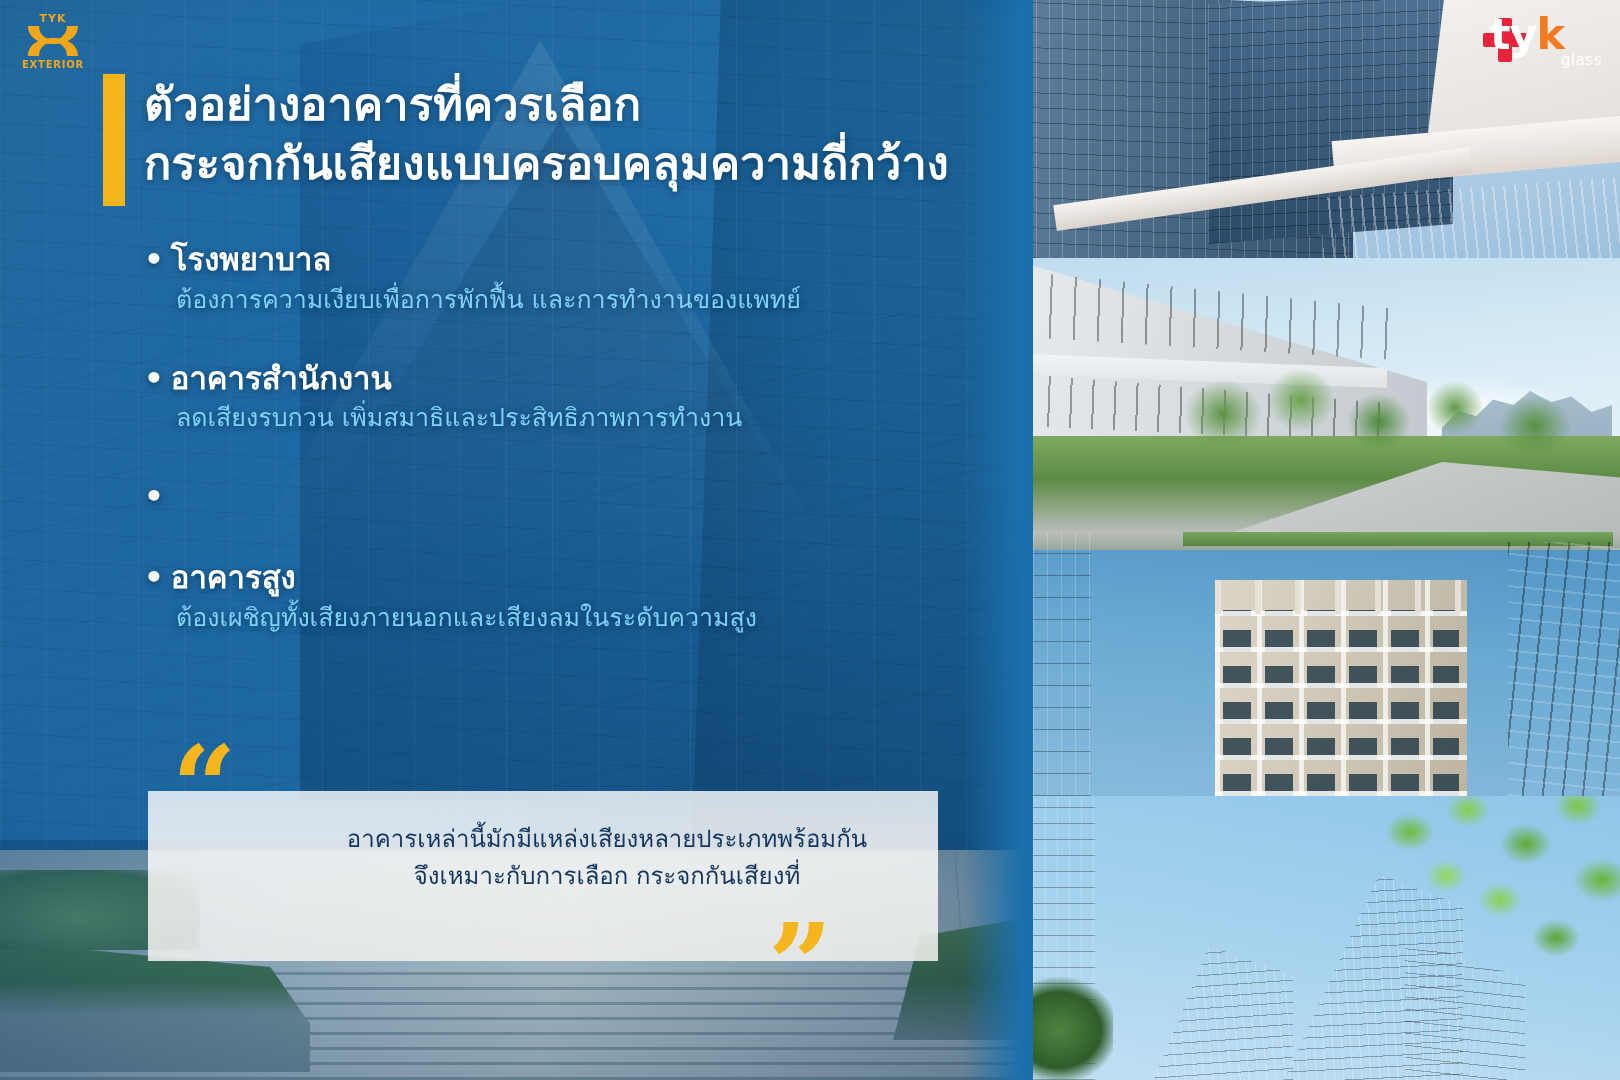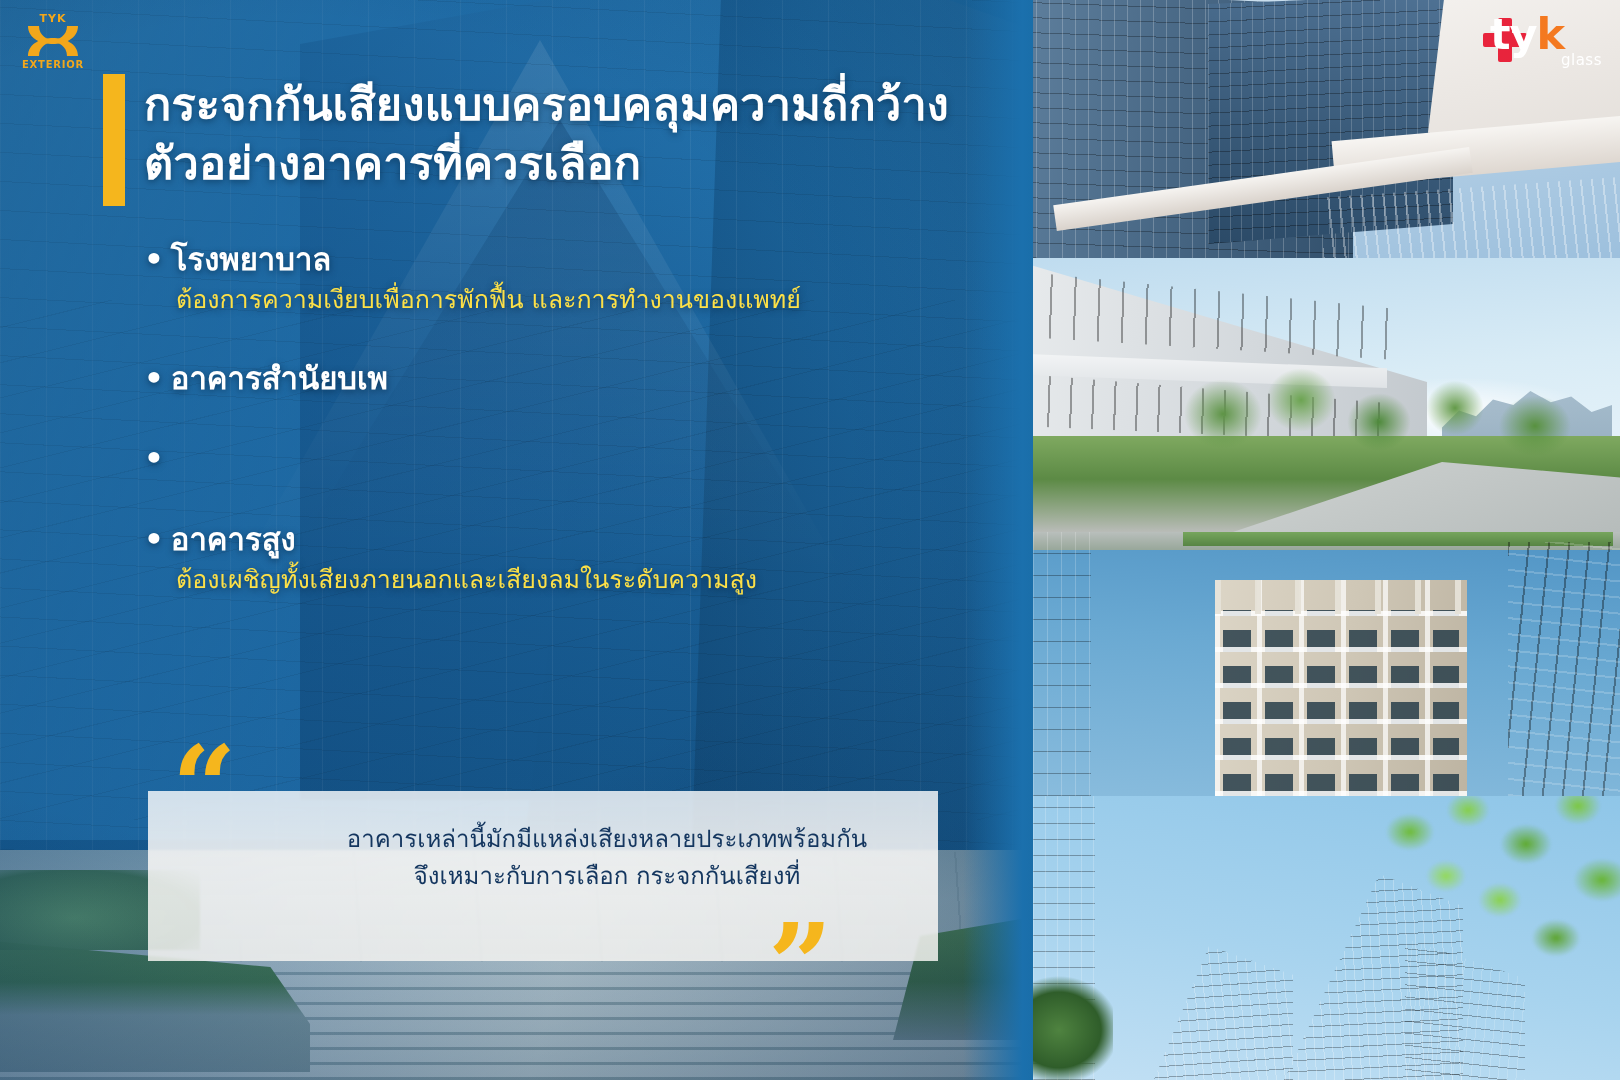--- a/index.html
+++ b/index.html
@@ -100,21 +100,21 @@
   .title-line { color:#ffffff; font-weight:700; font-size:45px; line-height:1.30;
     letter-spacing:.2px; text-shadow:0 2px 7px rgba(4,34,62,.55); white-space:nowrap; }
 
   
   .bullets { position:absolute; left:144px; top:240px; width:880px; }
   .blk { margin-bottom:42px; }
   .blk-head { display:flex; align-items:flex-start; color:#ffffff;
     font-weight:700; font-size:31px; line-height:1.25;
     text-shadow:0 2px 7px rgba(4,34,62,.6); }
   .blk-dot { margin-right:7px; font-size:31px; line-height:1.25; }
-  .blk-sub { color:#fde047; font-size:25px; line-height:1.35; padding-left:32px;
+  .blk-sub { color:#7dd3fc; font-size:25px; line-height:1.35; padding-left:32px;
     margin-top:4px; text-shadow:0 2px 7px rgba(4,34,62,.6); }
 
   
   .quote-card { position:absolute; left:148px; top:791px; width:790px; height:170px;
     background:linear-gradient(180deg,rgba(255,255,255,.80) 0%,rgba(252,250,248,.86) 40%,
       rgba(248,246,243,.83) 100%);
     backdrop-filter:blur(1px); }
   .quote-text { position:absolute; left:0; top:30px; width:918px; text-align:center;
     color:#14365f; font-size:24px; line-height:1.55; font-weight:400; }
   .q-open { position:absolute; left:172px; top:747px; width:86px; height:72px;
@@ -307,39 +307,40 @@
     <div class="t-top">TYK</div>
     <svg class="t-x" viewBox="0 0 54 32">
       <path d="M2 1 L13 1 C13 11, 22 15, 27 15 C32 15, 41 11, 41 1 L52 1 C52 14, 38 19, 27 19 C16 19, 2 14, 2 1 Z" fill="#f2a71b"></path>
       <path d="M2 31 L13 31 C13 21, 22 17, 27 17 C32 17, 41 21, 41 31 L52 31 C52 18, 38 13, 27 13 C16 13, 2 18, 2 31 Z" fill="#f2a71b"></path>
     </svg>
     <div class="t-bot">EXTERIOR</div>
   </div>
 
   <div class="title-bar"></div>
   <div class="title-wrap">
+    <div class="title-line">ตัวอย่างอาคารที่ควรเลือก</div>
     <div class="title-line">กระจกกันเสียงแบบครอบคลุมความถี่กว้าง</div>
-    <div class="title-line">ตัวอย่างอาคารที่ควรเลือก</div>
   </div>
 
   <div class="bullets">
 
     <div class="blk">
       <div class="blk-head">
         <span class="blk-dot">•</span>
         <span>โรงพยาบาล</span>
       </div>
       <div class="blk-sub">ต้องการความเงียบเพื่อการพักฟื้น และการทำงานของแพทย์</div>
     </div>
 
     <div class="blk">
       <div class="blk-head">
         <span class="blk-dot">•</span>
-        <span>อาคารสำนัยบเพ</span>
+        <span>อาคารสำนักงาน</span>
       </div>
+      <div class="blk-sub">ลดเสียงรบกวน เพิ่มสมาธิและประสิทธิภาพการทำงาน</div>
     </div>
 
     <div class="blk">
       <div class="blk-head">
         <span class="blk-dot">•</span>
       </div>
     </div>
 
     <div class="blk">
       <div class="blk-head">

